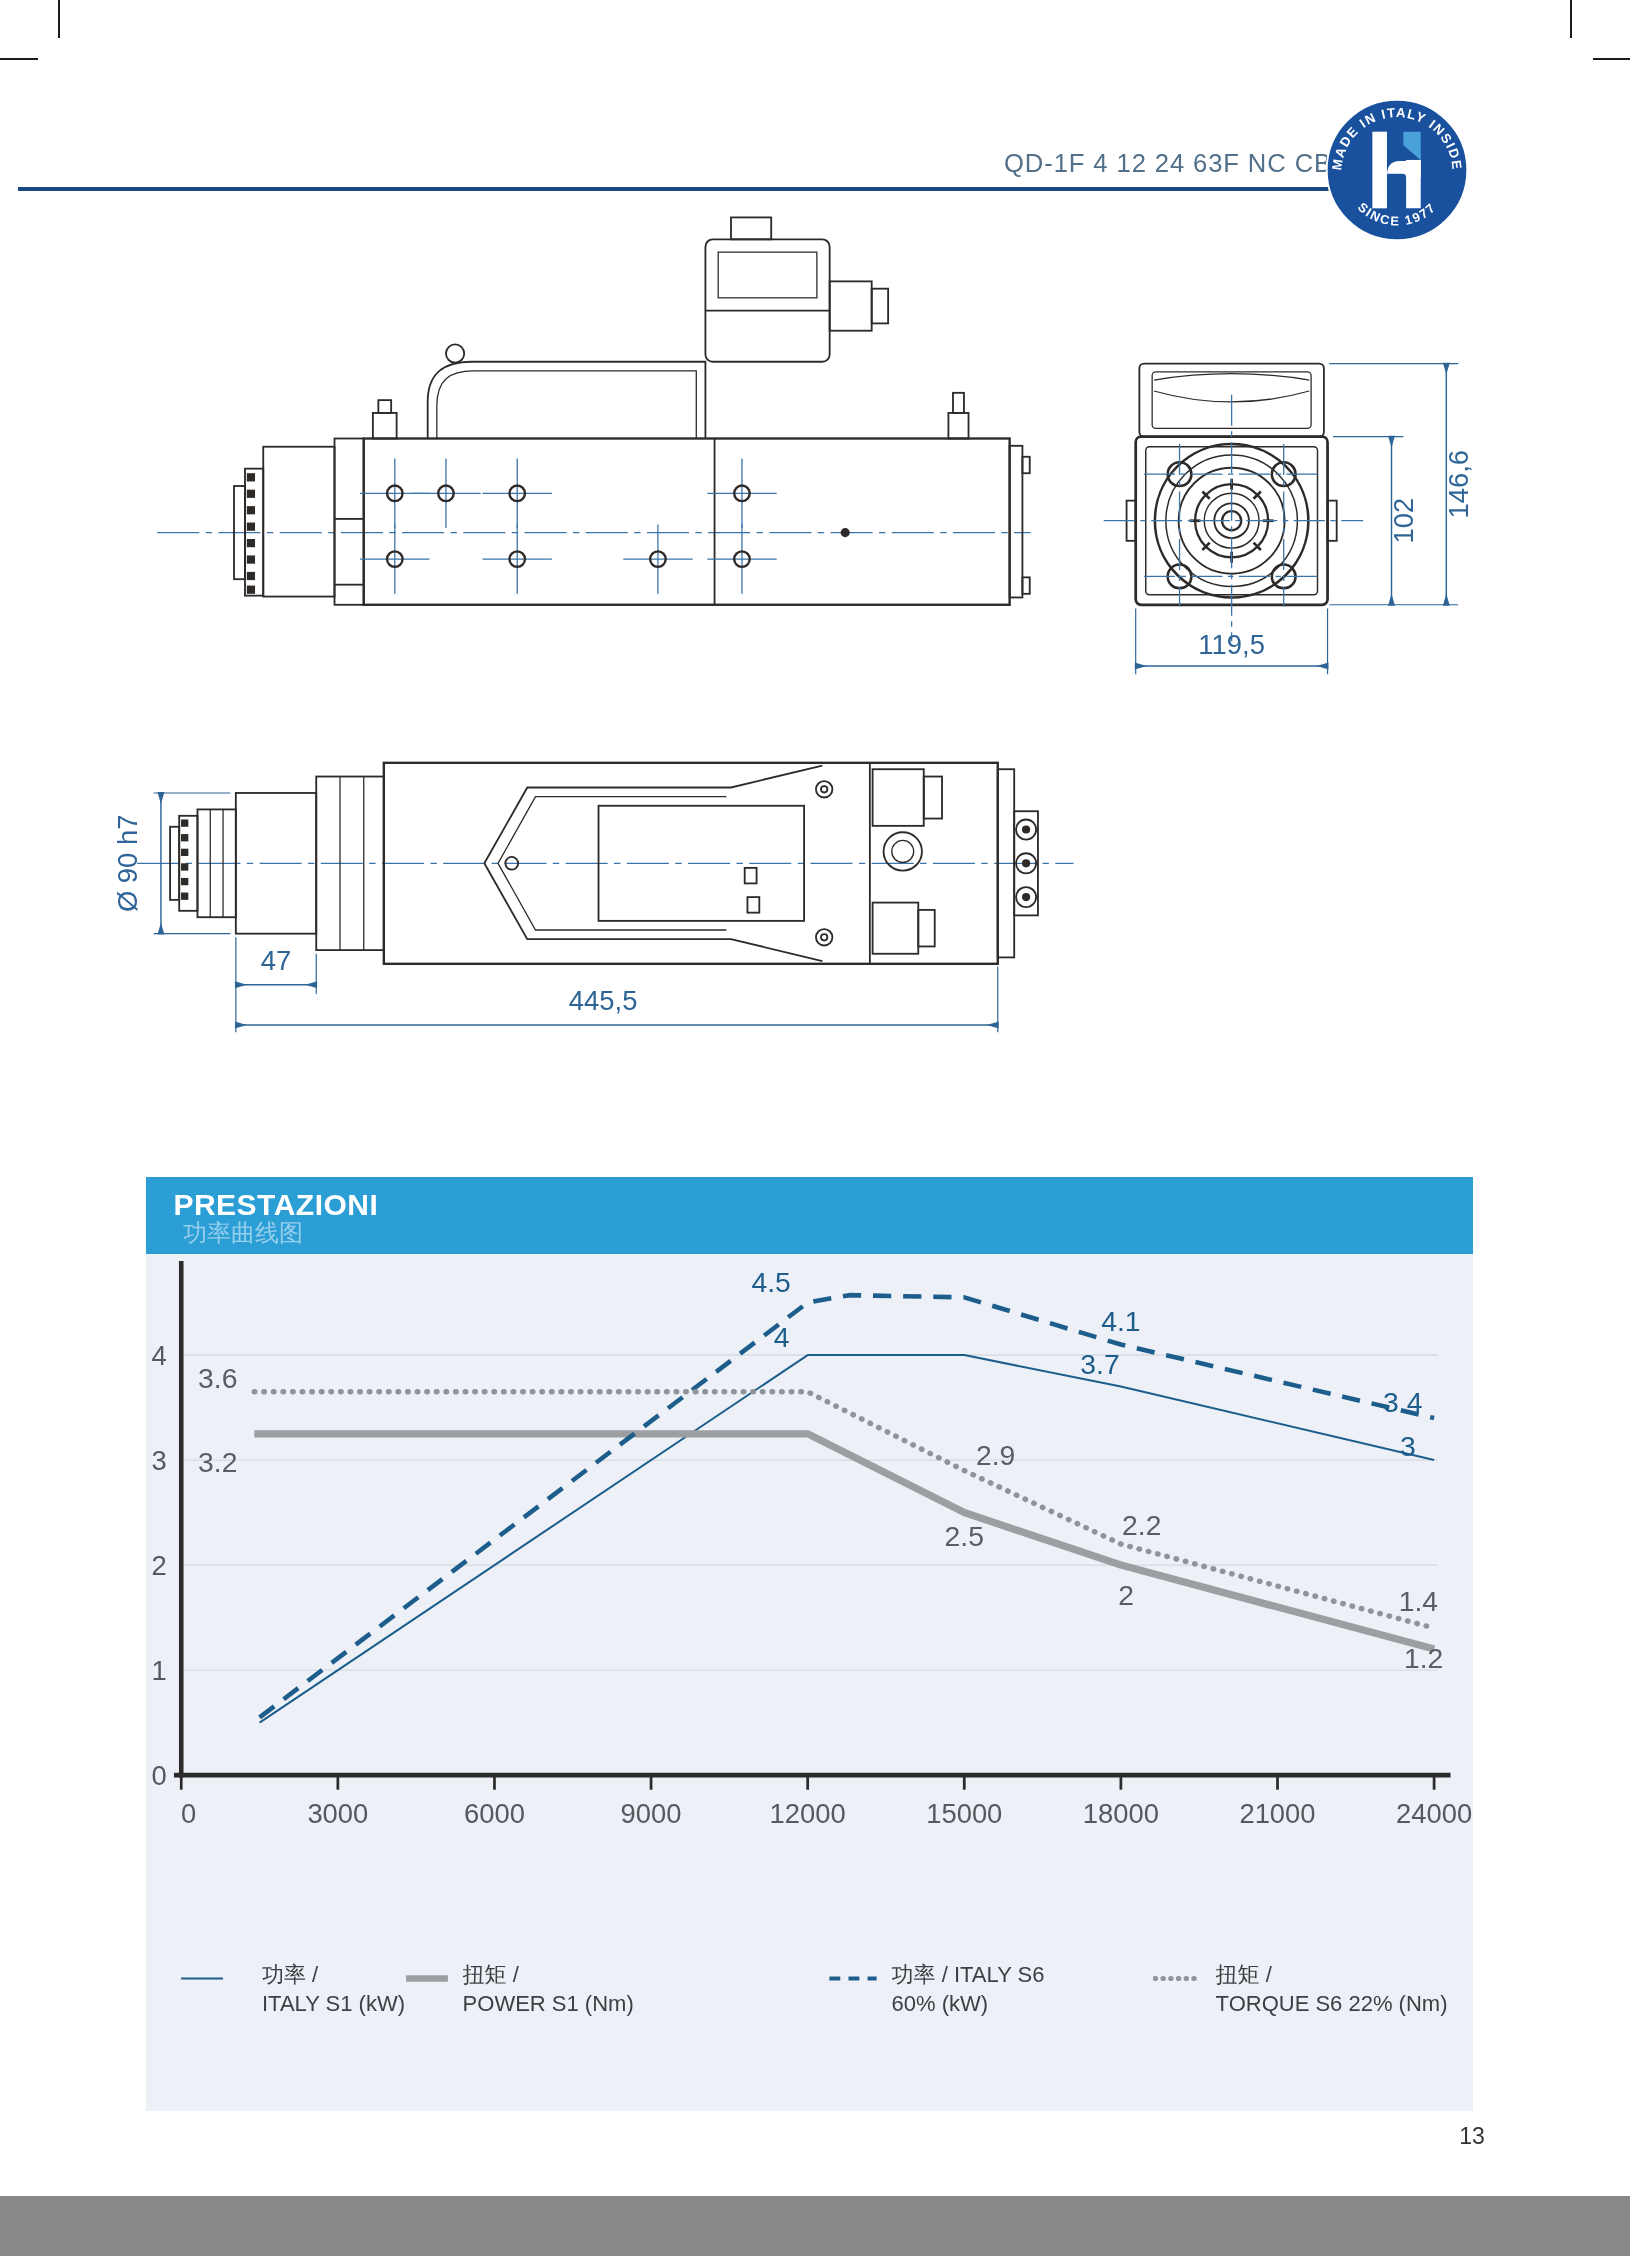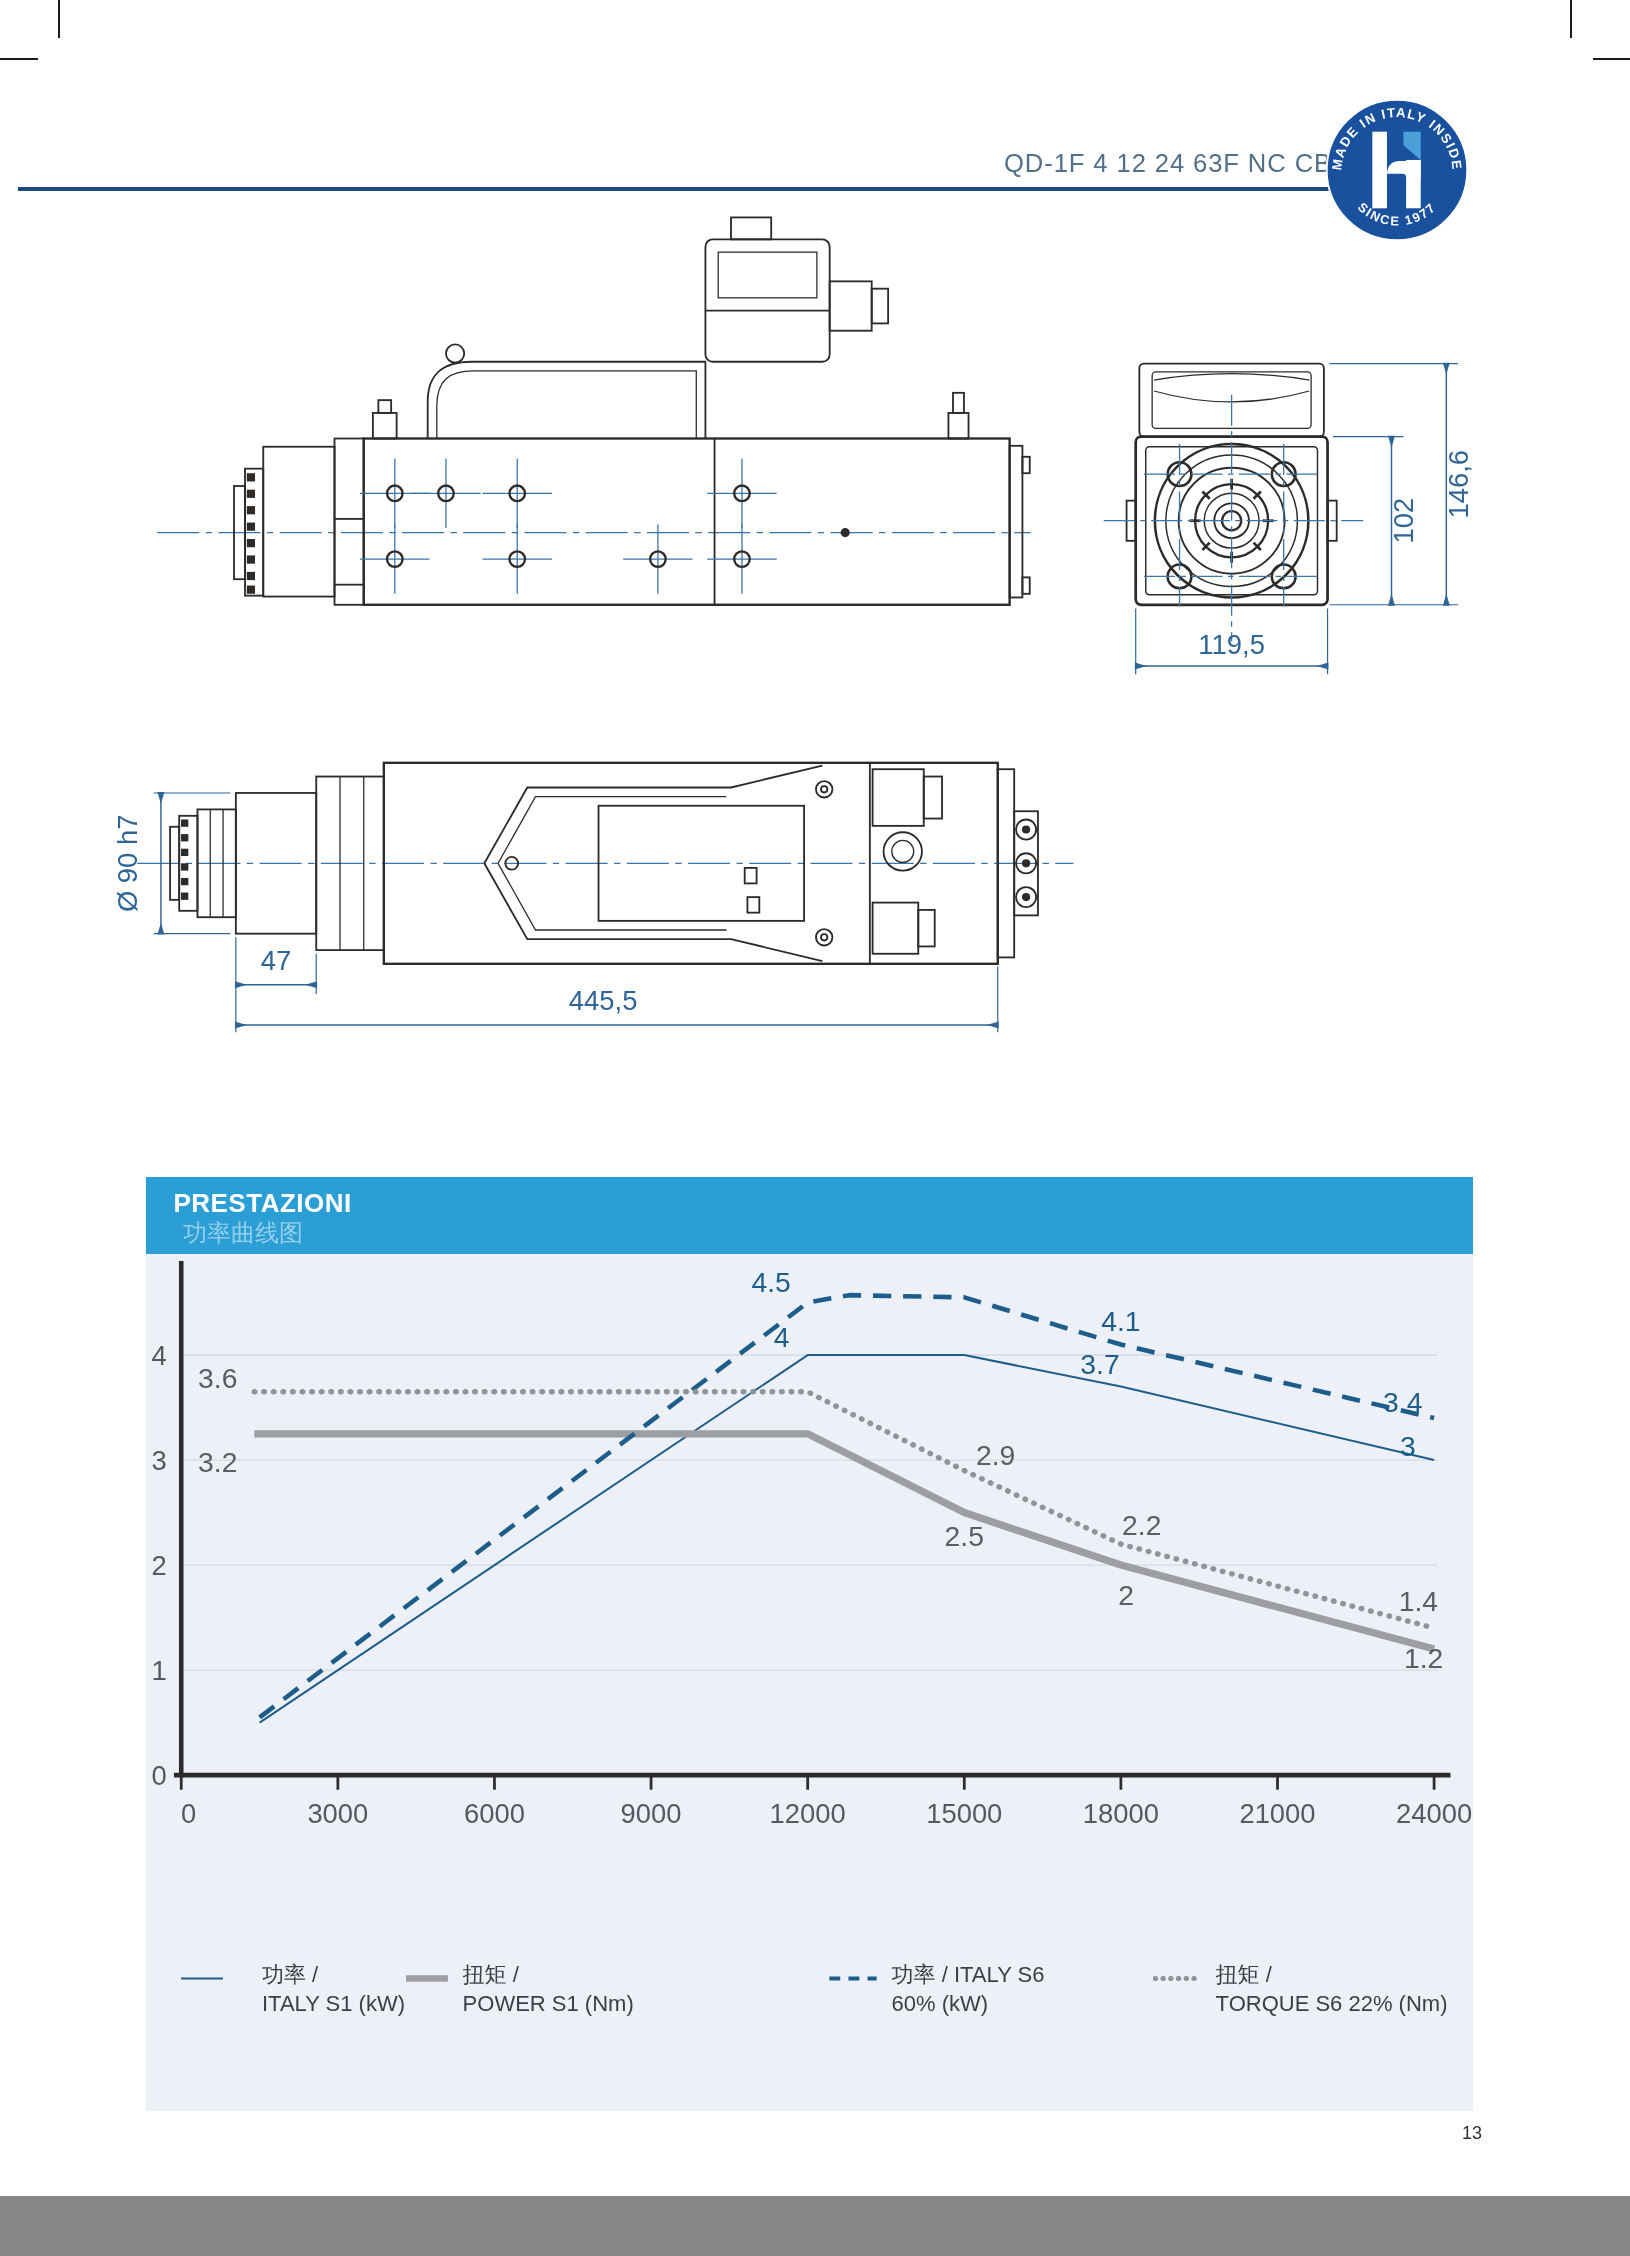--- a/index.html
+++ b/index.html
@@ -29,34 +29,34 @@
   .panel{
     position:absolute;left:146px;top:1177px;width:1327px;height:934px;
     background:#edf1f7;
   }
   .panel-header{
     position:absolute;left:0;top:0;width:100%;height:77px;
     background:#2b9ed6;
   }
   .panel-title{
     position:absolute;left:27.4px;top:11px;
-    color:#ffffff;font-size:26px;font-weight:bold;letter-spacing:0.5px;
+    color:#ffffff;font-size:30px;font-weight:bold;letter-spacing:0.5px;
   }
   .panel-subtitle{
     position:absolute;left:37px;top:40px;
     color:rgba(255,255,255,.5);font-size:24px;font-family:Liberation Serif, serif;
   }
   .chart-svg{position:absolute;left:0;top:84px;}
   .legend{position:absolute;left:0;top:784px;width:100%;height:110px;}
   .legend-item{position:absolute;top:0;display:flex;gap:14.6px;}
   .legend-item svg{margin-top:12.8px;flex:0 0 auto;}
   .legend-text{font-size:22px;color:#3c4043;line-height:1.3;white-space:nowrap;}
   .page-num{
     position:absolute;left:1449px;top:2123px;width:46px;
-    font-size:18px;color:#333;text-align:center;
+    font-size:23px;color:#333;text-align:center;
   }
 </style>
 </head>
 <body>
 
 <div class="page">
 
   <div class="crop" style="left:58px;top:0;width:1.8px;height:38px;"></div>
   <div class="crop" style="left:0;top:58px;width:38px;height:1.8px;"></div>
   <div class="crop" style="left:1570px;top:0;width:1.8px;height:38px;"></div>

